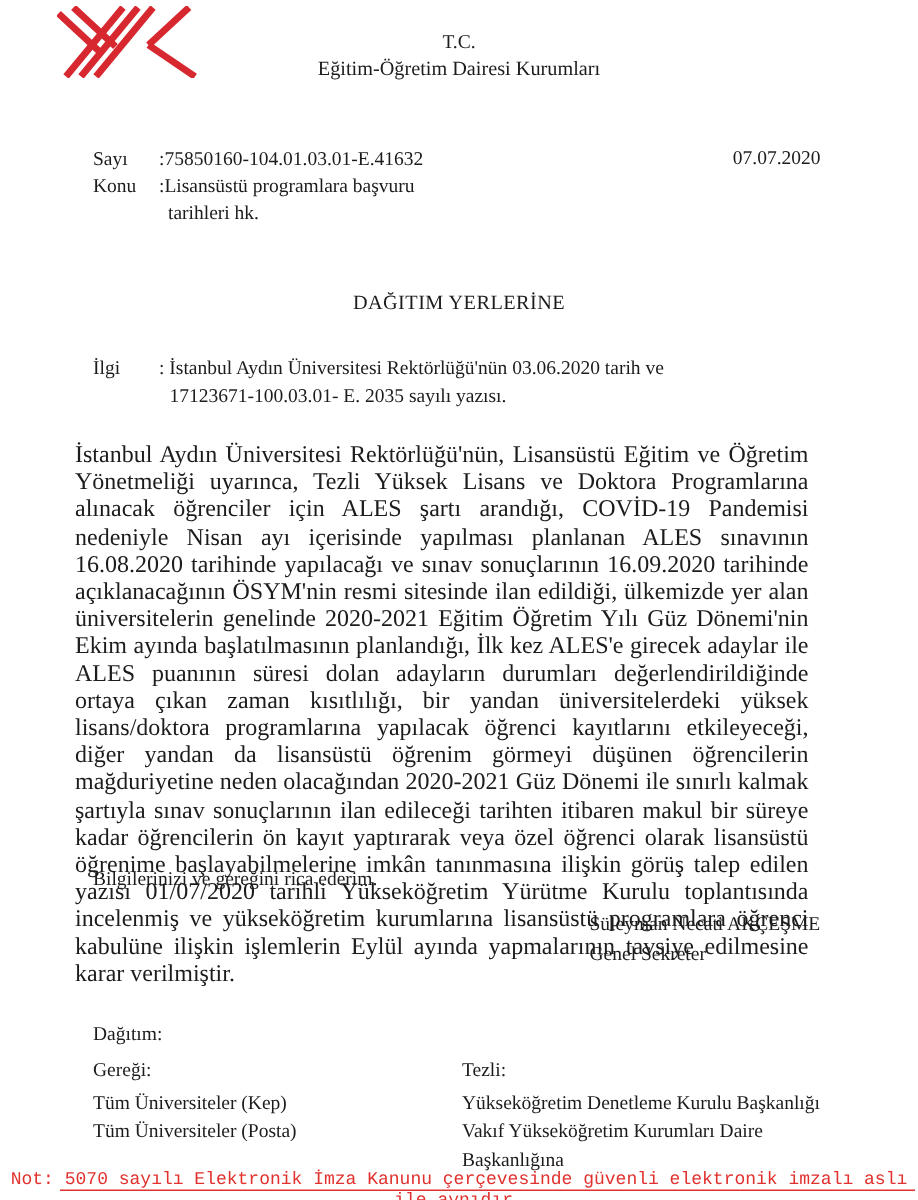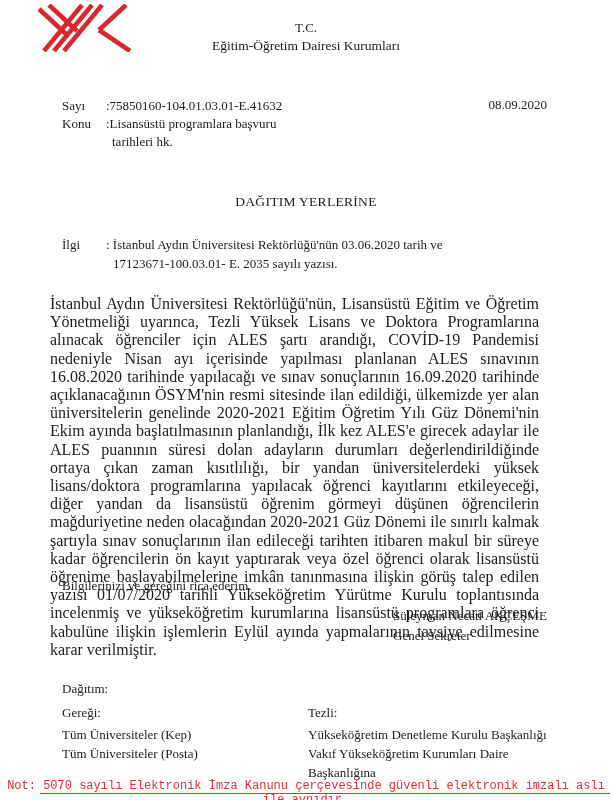--- a/index.html
+++ b/index.html
@@ -94,21 +94,21 @@
     <span class="meta-value">:75850160-104.01.03.01-E.41632</span>
   </div>
   <div class="meta-row">
     <span class="meta-label">Konu</span>
     <span class="meta-value">
       <span style="display:block;">:Lisansüstü programlara başvuru</span>
       <span class="konu-line2" style="display:block;">tarihleri hk.</span>
     </span>
   </div>
 </div>
-<div class="abs doc-date">08.09.2020</div>
+<div class="abs doc-date">07.07.2020</div>
 
 <div class="abs recipient">DAĞITIM YERLERİNE</div>
 
 <div class="abs ilgi">
   <span class="ilgi-label">İlgi</span>
   <span>
     <span style="display:block;">: İstanbul Aydın Üniversitesi Rektörlüğü'nün 03.06.2020 tarih ve</span>
     <span class="ilgi-line2" style="display:block;">17123671-100.03.01- E. 2035 sayılı yazısı.</span>
   </span>
 </div>

